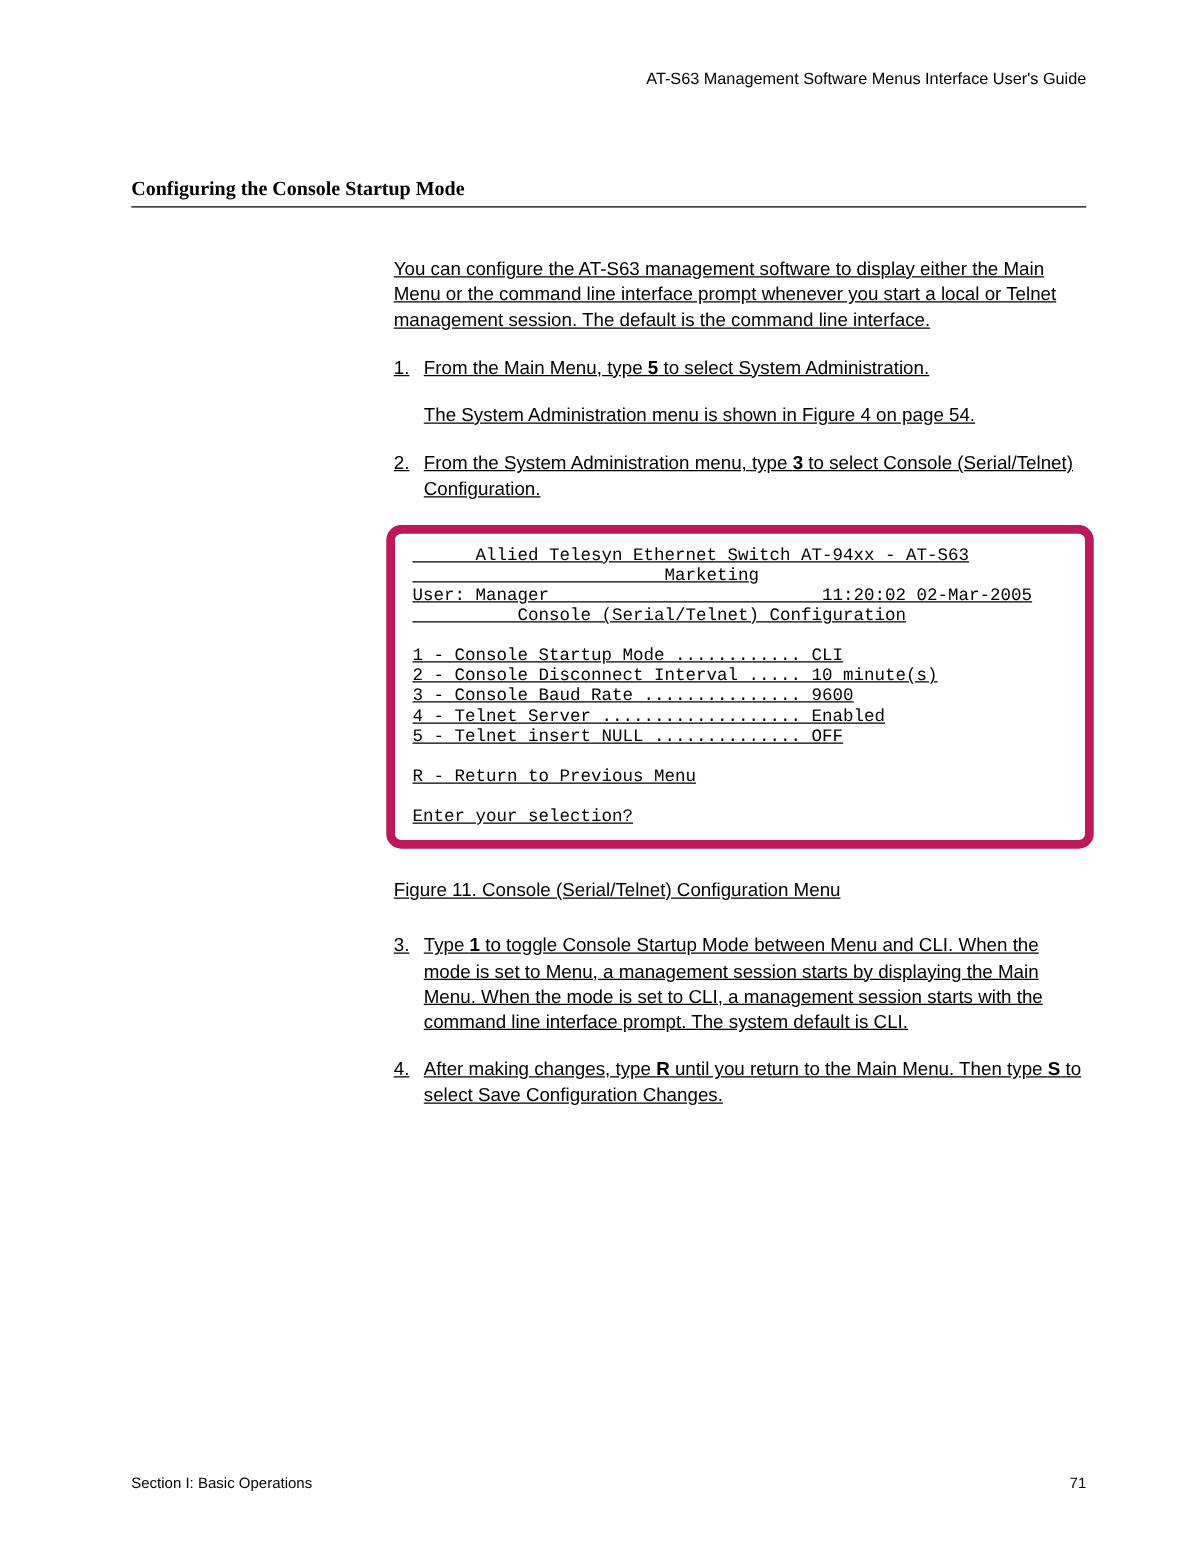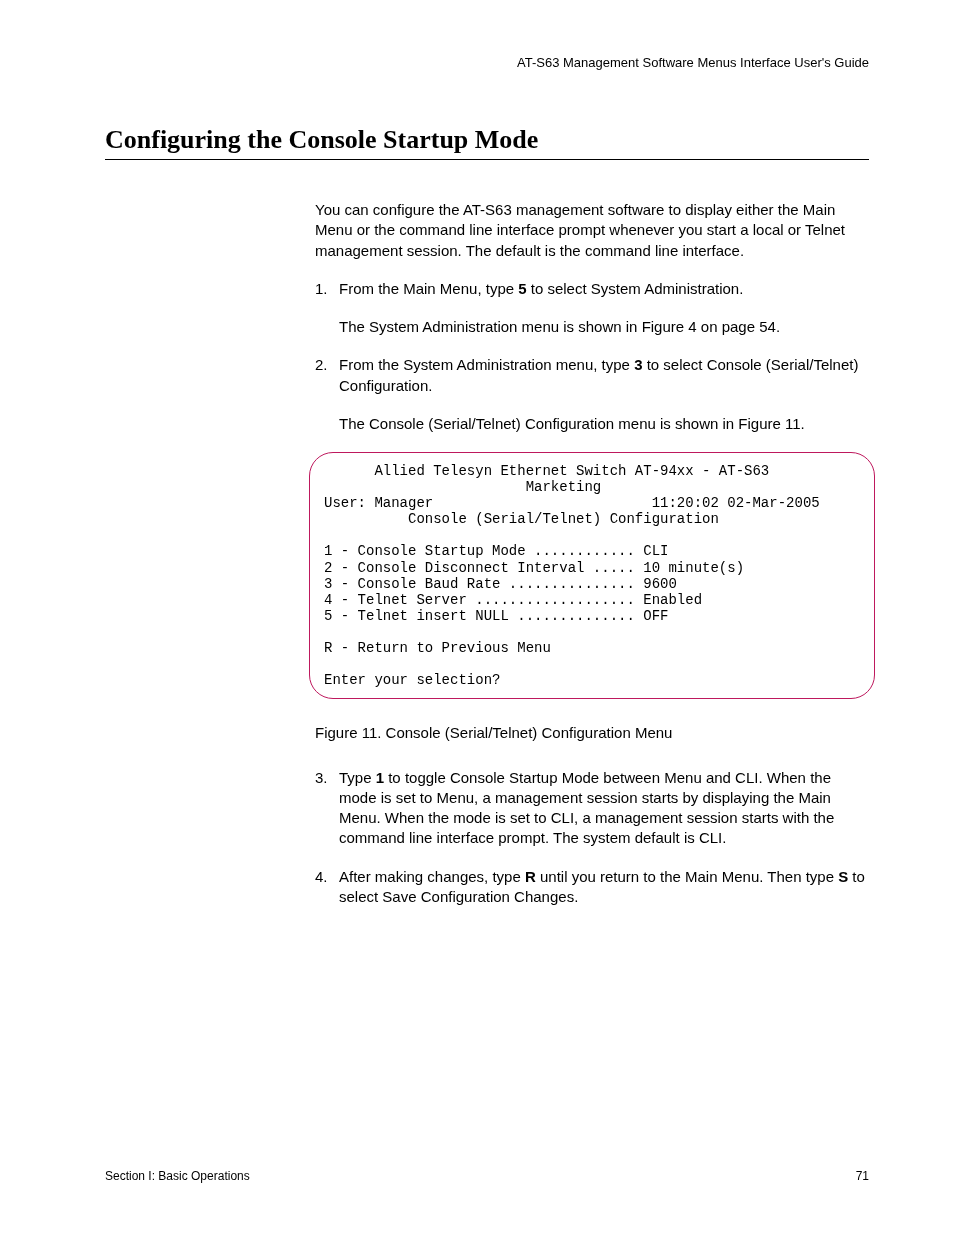--- a/index.html
+++ b/index.html
@@ -10,62 +10,63 @@
       font-family: Arial, Helvetica, sans-serif;
       color: #000;
       position: relative;
     }
     .page {
       padding: 55px 85px 0 105px;
     }
     .header-title {
       text-align: right;
       font-size: 13px;
-      margin-bottom: 55px;
+      margin-bottom: 73px;
     }
     .section-heading {
       font-family: 'Times New Roman', Times, serif;
-      font-size: 26px;
+      font-size: 16px;
       font-weight: bold;
       border-bottom: 1px solid #000;
       padding-bottom: 4px;
       margin-bottom: 40px;
     }
     .content {
       margin-left: 210px;
       font-size: 15px;
       line-height: 1.35;
+      text-decoration: underline;
     }
     .para { margin-bottom: 18px; }
     .step { display: flex; margin-bottom: 18px; }
     .step-num { width: 24px; flex-shrink: 0; }
     .step-body { flex: 1; }
     .step-followup { margin-left: 24px; margin-bottom: 18px; }
     .bold { font-weight: bold; }
     .terminal-box {
-      border: 1px solid #be185d;
-      border-radius: 24px;
+      border: 7px solid #be185d;
+      border-radius: 12px;
       padding: 10px 14px;
       font-family: 'Courier New', Courier, monospace;
       font-size: 14px;
       line-height: 1.15;
       white-space: pre;
       margin-top: 8px;
       margin-bottom: 24px;
       margin-left: -6px;
       margin-right: -6px;
     }
     .figure-caption {
       text-align: left;
       font-size: 15px;
       margin-bottom: 24px;
     }
     .footer {
       position: absolute;
-      bottom: 52px;
+      bottom: 42px;
       left: 105px;
       right: 85px;
       display: flex;
       justify-content: space-between;
       font-size: 12px;
     }
   </style>
 </head>
 <body>
 
@@ -84,21 +85,20 @@
       </div>
     </div>
     <p class="step-followup">The System Administration menu is shown in Figure 4 on page 54.</p>
 
     <div class="step">
       <div class="step-num">2.</div>
       <div class="step-body">
         <span>From the System Administration menu, type </span><span class="bold">3</span><span> to select Console (Serial/Telnet) Configuration.</span>
       </div>
     </div>
-    <p class="step-followup">The Console (Serial/Telnet) Configuration menu is shown in Figure 11.</p>
 
     <div class="terminal-box"><span>      Allied Telesyn Ethernet Switch AT-94xx - AT-S63</span>
 <span>                        Marketing</span>
 <span>User: Manager                          11:20:02 02-Mar-2005</span>
 <span>          Console (Serial/Telnet) Configuration</span>
 <span></span>
 <span>1 - Console Startup Mode ............ CLI</span>
 <span>2 - Console Disconnect Interval ..... 10 minute(s)</span>
 <span>3 - Console Baud Rate ............... 9600</span>
 <span>4 - Telnet Server ................... Enabled</span>

